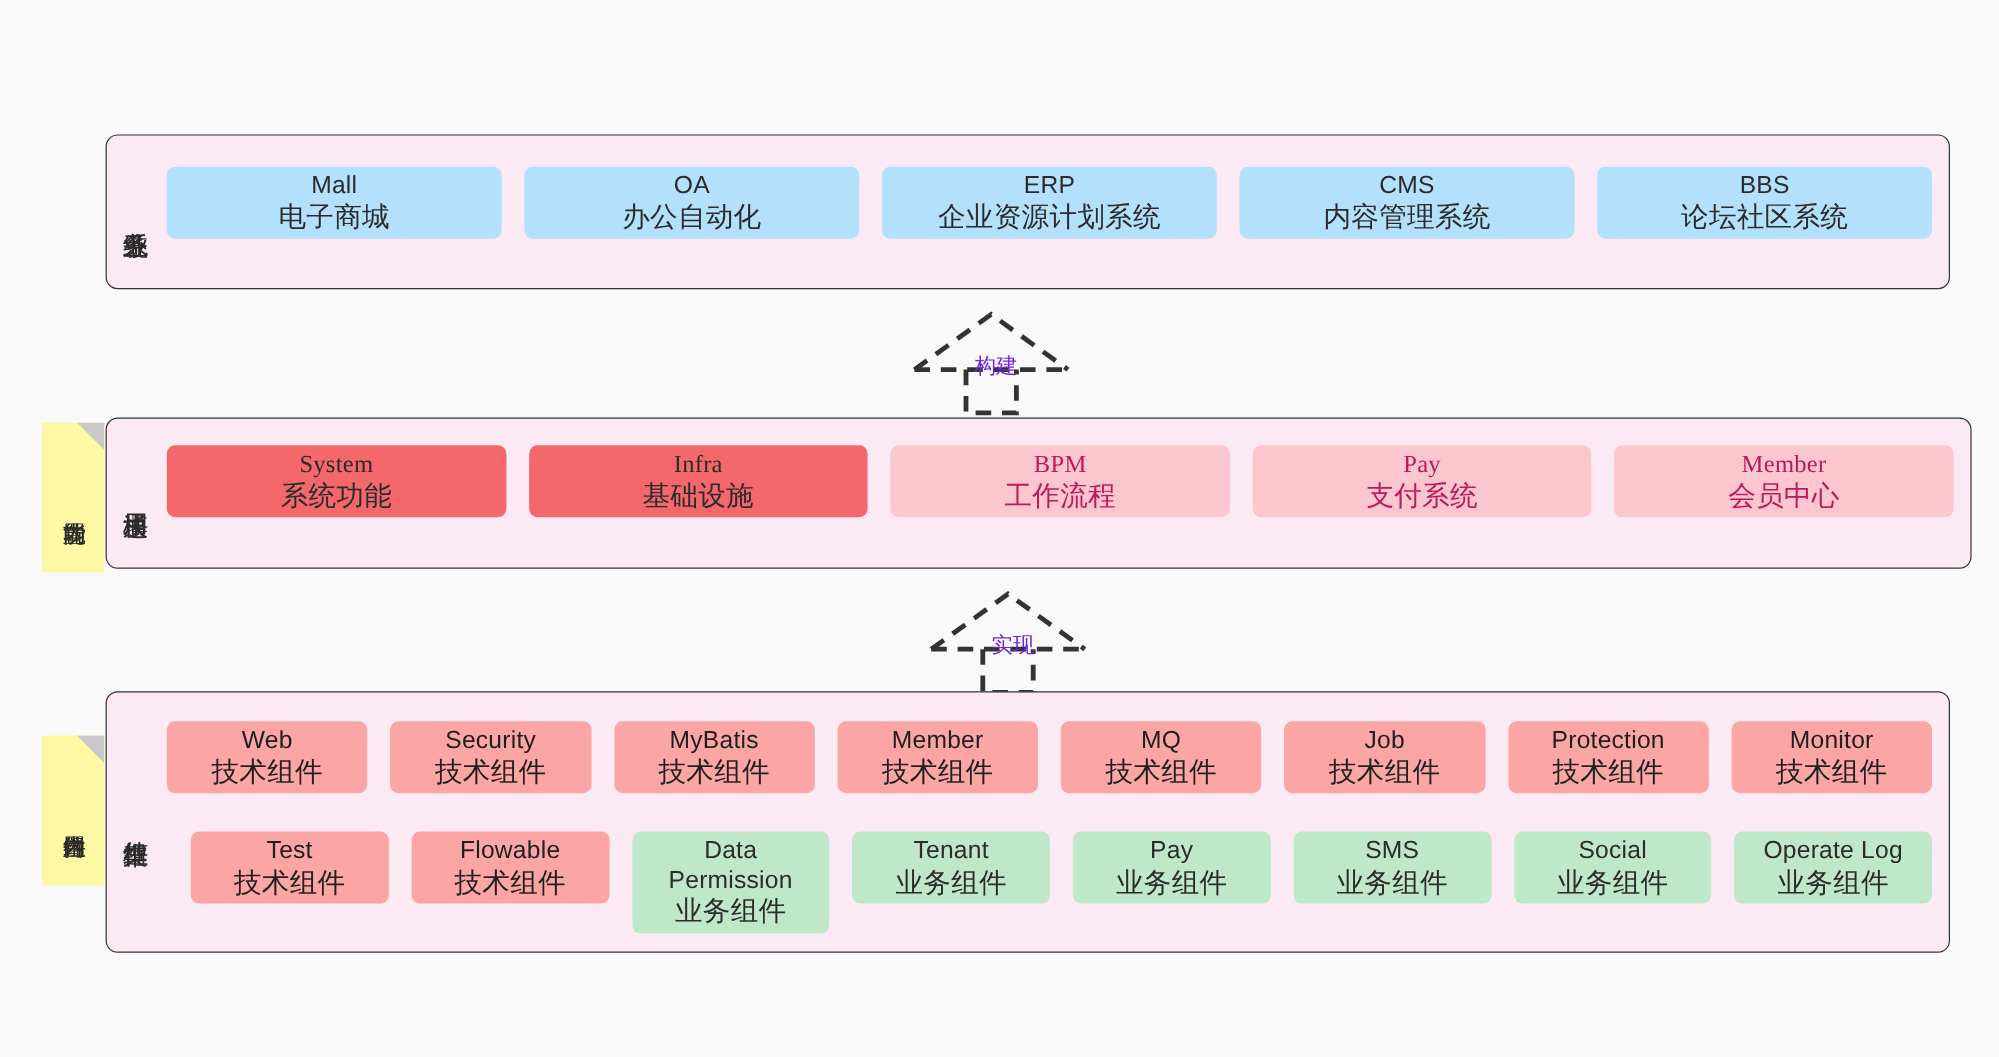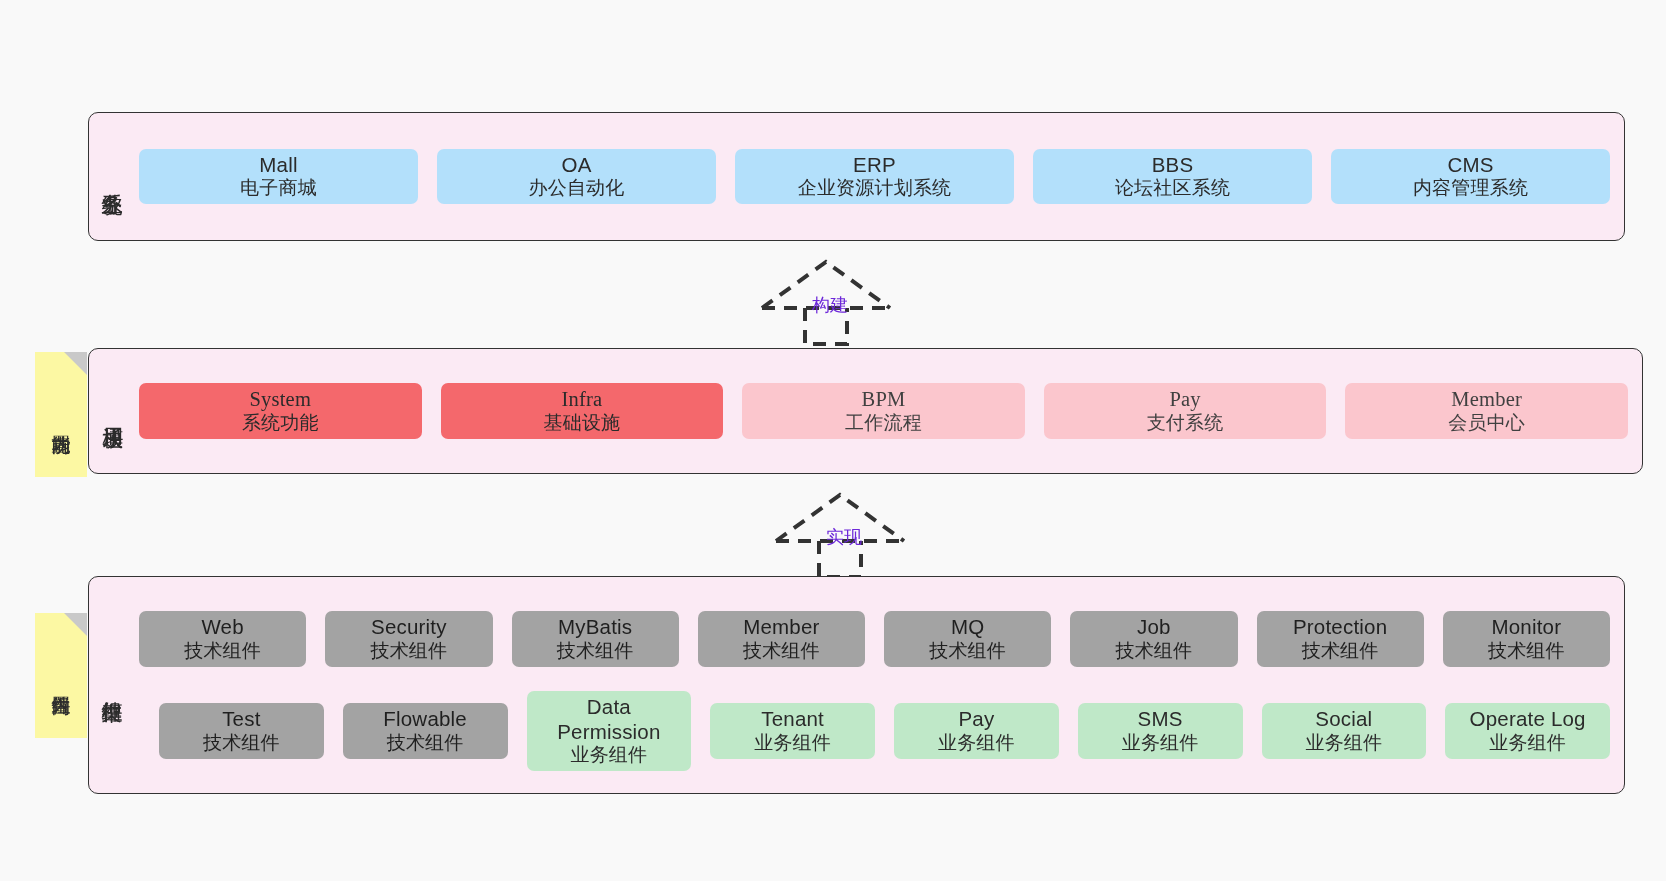--- a/index.html
+++ b/index.html
@@ -44,43 +44,43 @@
     display:flex;
     flex-direction:column;
     justify-content:center;
     gap:16px;
     padding:0 14px 0 4px;
     box-sizing:border-box;
   }
   .row{
     display:flex;
     gap:19px;
-    align-items:center;
+    align-items:flex-start;
   }
 
   
   .card{
     flex:1 1 0;
     border-radius:7px;
     display:flex;
     flex-direction:column;
     align-items:center;
     justify-content:center;
     text-align:center;
     box-sizing:border-box;
     padding:4px 6px;
     line-height:1.2;
   }
   .card .t1{font-size:20.5px;letter-spacing:.2px;}
-  .card .t2{font-size:19px;letter-spacing:.2px;}
+  .card .t2{font-size:23px;letter-spacing:.2px;}
 
   .c-blue{background:#b3e0fb;color:#2b2b2b;}
   .c-red{background:#f4686c;color:#2b2b2b;}
-  .c-pink{background:#fbc6cd;color:#404040;}
-  .c-green{background:#a3a3a3;color:#1f1f1f;}
+  .c-pink{background:#fbc6cd;color:#be185d;}
+  .c-green{background:#fca5a5;color:#1f1f1f;}
   .c-lgreen{background:#bfe8c8;color:#2b2b2b;}
 
   
   .note{
     position:absolute;
     background:#fcf8a3;
     box-sizing:border-box;
     display:flex;
     align-items:center;
     justify-content:center;
@@ -128,26 +128,26 @@
           </div>
           <div class="card c-blue">
             <div class="t1">OA</div>
             <div class="t2">办公自动化</div>
           </div>
           <div class="card c-blue">
             <div class="t1">ERP</div>
             <div class="t2">企业资源计划系统</div>
           </div>
           <div class="card c-blue">
+            <div class="t1">CMS</div>
+            <div class="t2">内容管理系统</div>
+          </div>
+          <div class="card c-blue">
             <div class="t1">BBS</div>
             <div class="t2">论坛社区系统</div>
-          </div>
-          <div class="card c-blue">
-            <div class="t1">CMS</div>
-            <div class="t2">内容管理系统</div>
           </div>
         </div>
     </div>
   </div>
 
   <div class="arrow" style="left:758px;top:258px;width:140px;height:88px;">
     <svg width="140" height="88" viewBox="0 0 140 88">
       <path d="M4 50 L68 4 L132 50" fill="none" stroke="#333333" stroke-width="4" stroke-dasharray="13,9" stroke-linecap="butt"></path>
       <path d="M4 50 L132 50" fill="none" stroke="#333333" stroke-width="4" stroke-dasharray="13,9" stroke-linecap="butt"></path>
       <path d="M47 50 L47 86 L89 86 L89 50" fill="none" stroke="#333333" stroke-width="4" stroke-dasharray="13,9" stroke-linecap="butt"></path>

